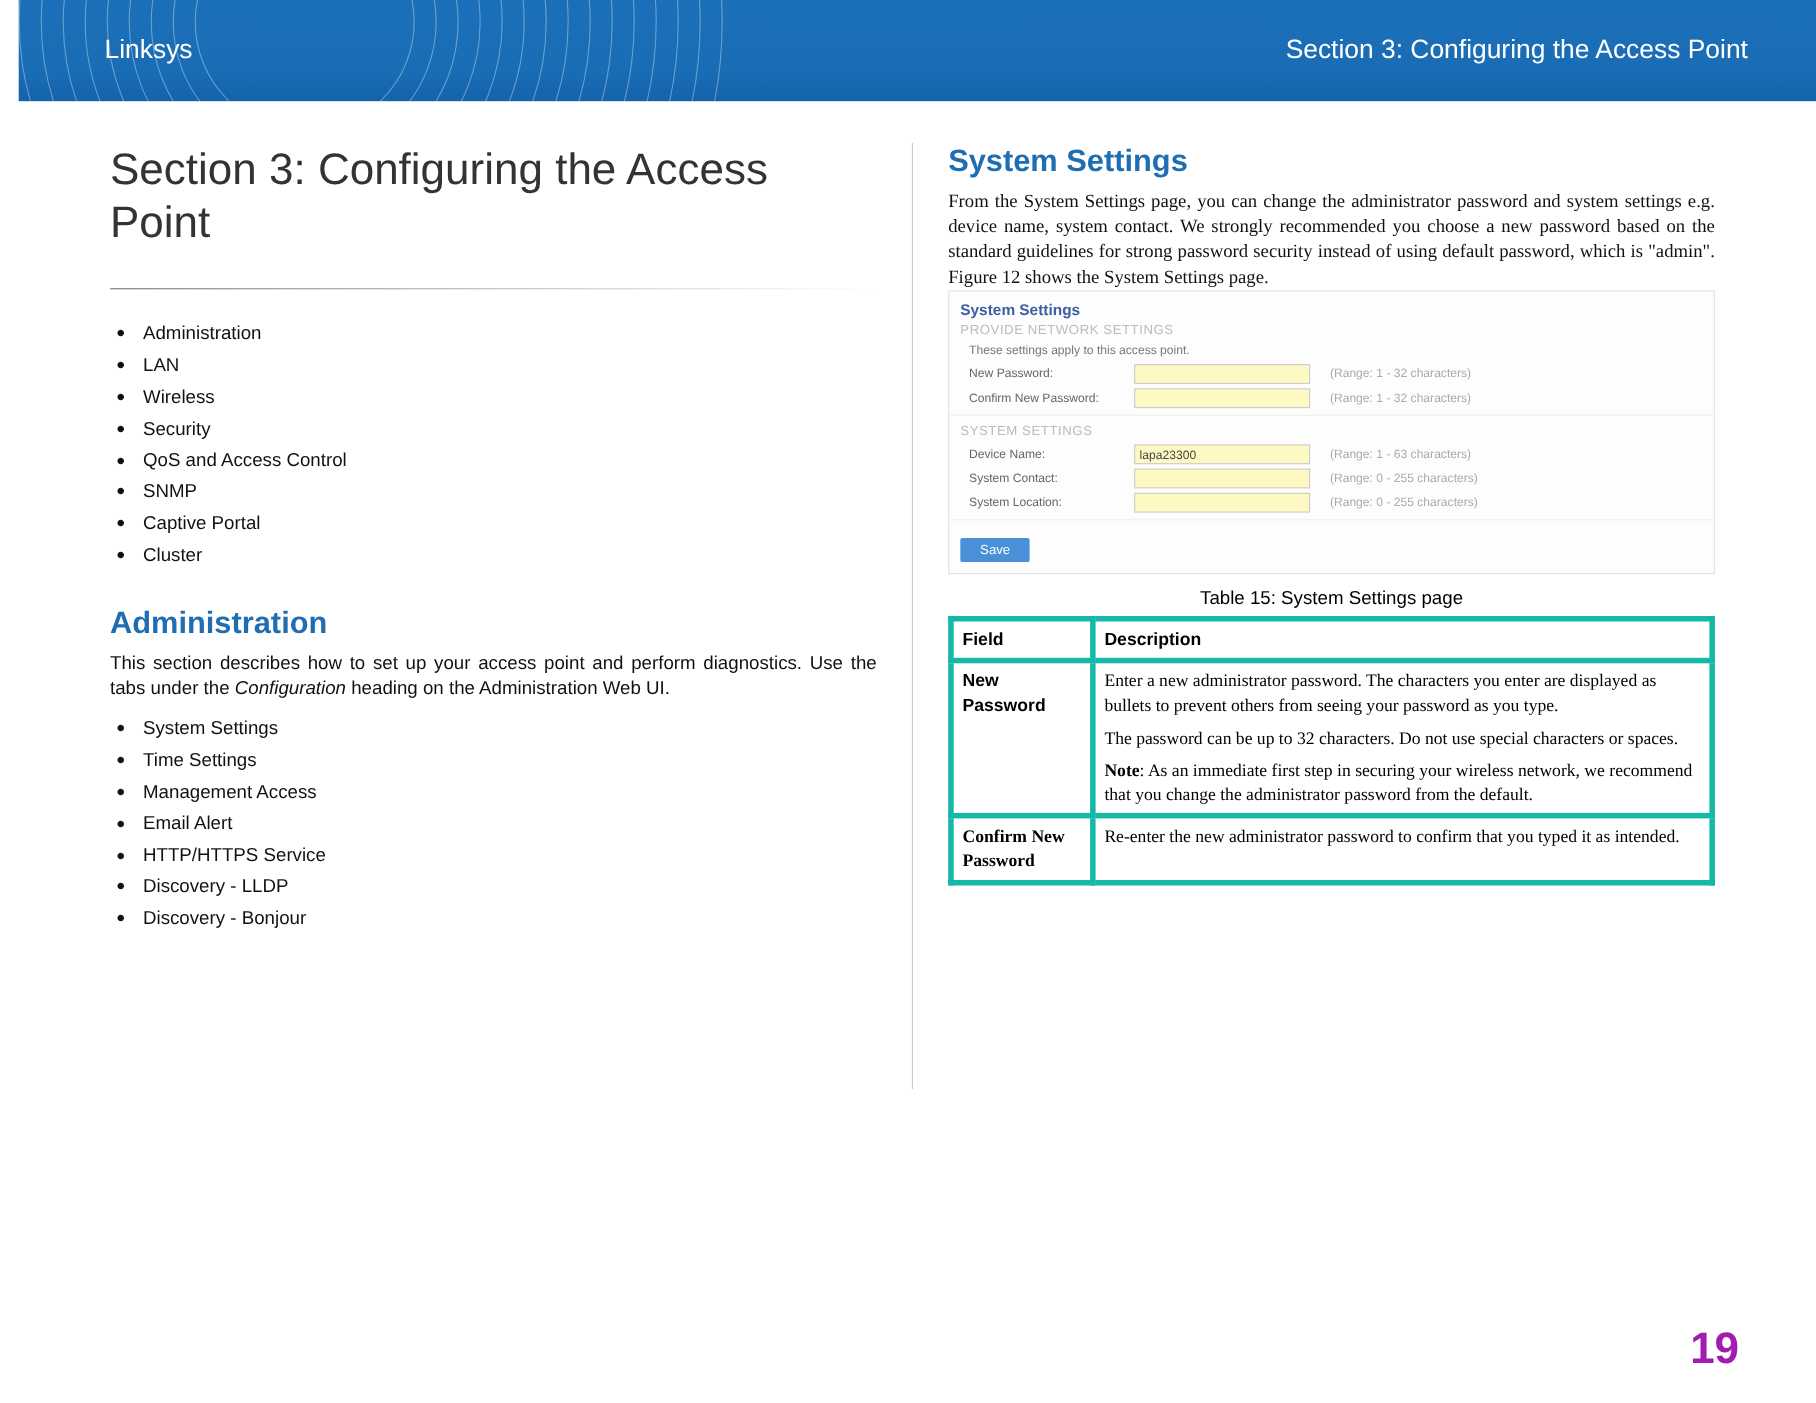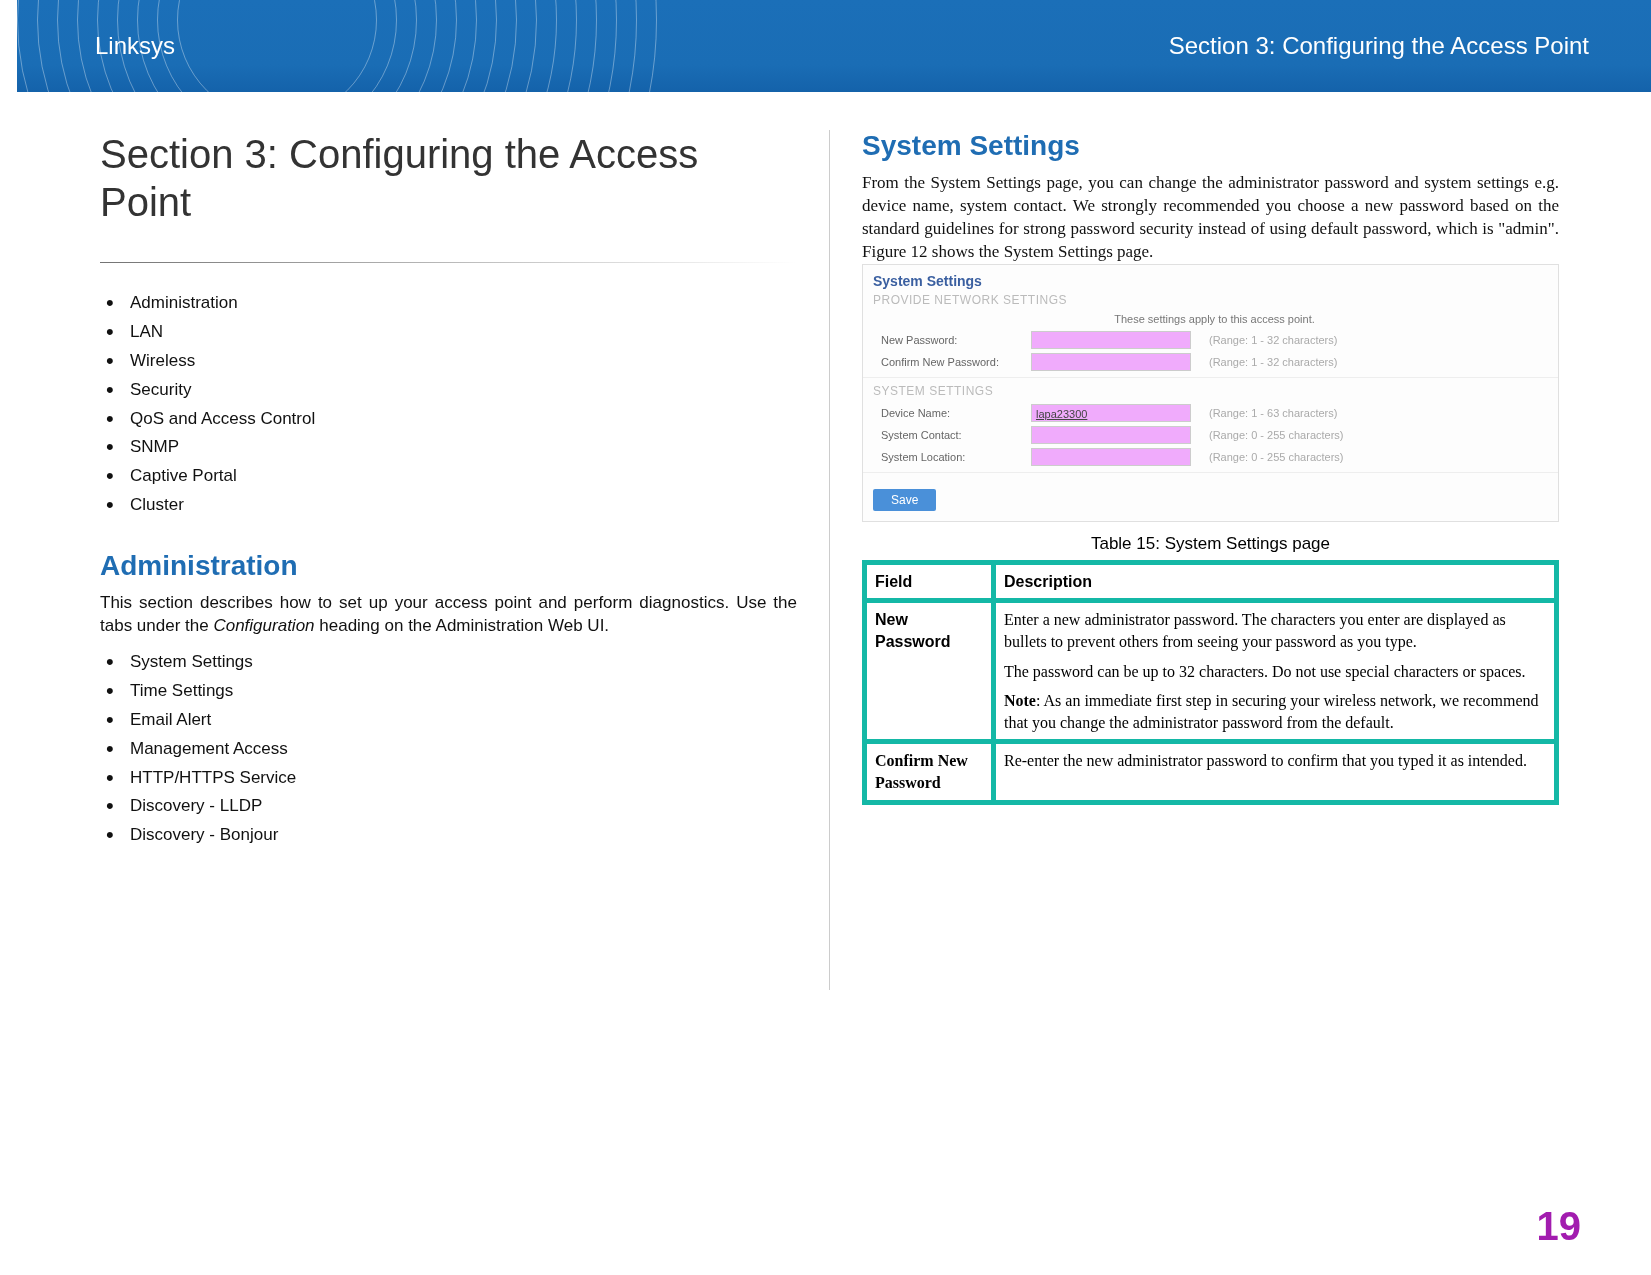--- a/index.html
+++ b/index.html
@@ -18,24 +18,24 @@
   ul.bullets li { font-size:17px; line-height:1.7; color:#111; padding-left:24px; position:relative; }
   ul.bullets li::before { content:"•"; position:absolute; left:0; font-size:22px; line-height:1.3; }
   h2.blue { font-size:28px; font-weight:700; color:#1f6db3; margin:30px 0 10px; }
   p.body { font-size:17px; line-height:1.35; color:#111; text-align:justify; }
   .italic { font-style:italic; }
   .fig-caption { text-align:center; font-size:17px; margin:8px 0 6px; }
   
   .shot { border:1px solid #e0e0e0; background:#fdfdfd; font-family:Arial,sans-serif; font-size:12px; color:#555; padding:6px 10px 10px; }
   .shot .ttl { font-weight:700; color:#3a5fa0; font-size:14px; margin:2px 0 4px; }
   .shot .subgrey { color:#bbb; letter-spacing:.5px; font-size:12px; margin:2px 0 6px; }
-  .shot .note { color:#777; font-size:11px; margin-left:8px; margin-bottom:6px;text-align:center; }
+  .shot .note { color:#777; font-size:11px; margin-left:8px; margin-bottom:6px; }
   .shot .row { display:flex; align-items:center; margin:4px 0 4px 8px; }
   .shot .lbl { width:150px; color:#666; font-size:11px; }
-  .shot .fld { width:160px; height:18px; border:1px solid #ccc; background:#f0abfc; font-size:11px; padding:0 4px; line-height:18px; color:#444;text-decoration:underline; }
+  .shot .fld { width:160px; height:18px; border:1px solid #ccc; background:#fef9c3; font-size:11px; padding:0 4px; line-height:18px; color:#444; }
   .shot .hint { color:#aaa; font-size:11px; margin-left:18px; }
   .shot .savebtn { display:inline-block; margin-top:10px; background:#4a90d9; color:#fff; padding:4px 18px; border-radius:2px; font-size:12px; }
   .shot .rule { height:1px; background:#eee; margin:6px -10px; }
   
   .tbl-cap { text-align:center; font-size:17px; margin:12px 0 6px; }
   table.desc { width:100%; border-collapse:collapse; border:2px solid #000; }
   table.desc th, table.desc td { border:5px solid #14b8a6; padding:6px 8px; font-size:16px; vertical-align:top; text-align:left; line-height:1.35; }
   table.desc th { font-weight:700; }
   table.desc td.f { font-weight:700; width:129px; }
   .justify { text-align:justify;font-family:Liberation Serif, serif; }
@@ -84,22 +84,22 @@
     </ul>
 
     <h2 class="blue">Administration</h2>
     <p class="body">
       <span>This section describes how to set up your access point and perform diagnostics. Use the tabs under the </span><span class="italic">Configuration</span><span> heading on the Administration Web UI.</span>
     </p>
 
     <ul class="bullets" style="margin-top:10px">
       <li>System Settings</li>
       <li>Time Settings</li>
+      <li>Management Access</li>
       <li>Email Alert</li>
-      <li>Management Access</li>
       <li>HTTP/HTTPS Service</li>
       <li>Discovery - LLDP</li>
       <li>Discovery - Bonjour</li>
     </ul>
   </div>
 
   <div class="divider"></div>
 
   <div class="col">
     <h2 class="blue" style="margin-top:0">System Settings</h2>

